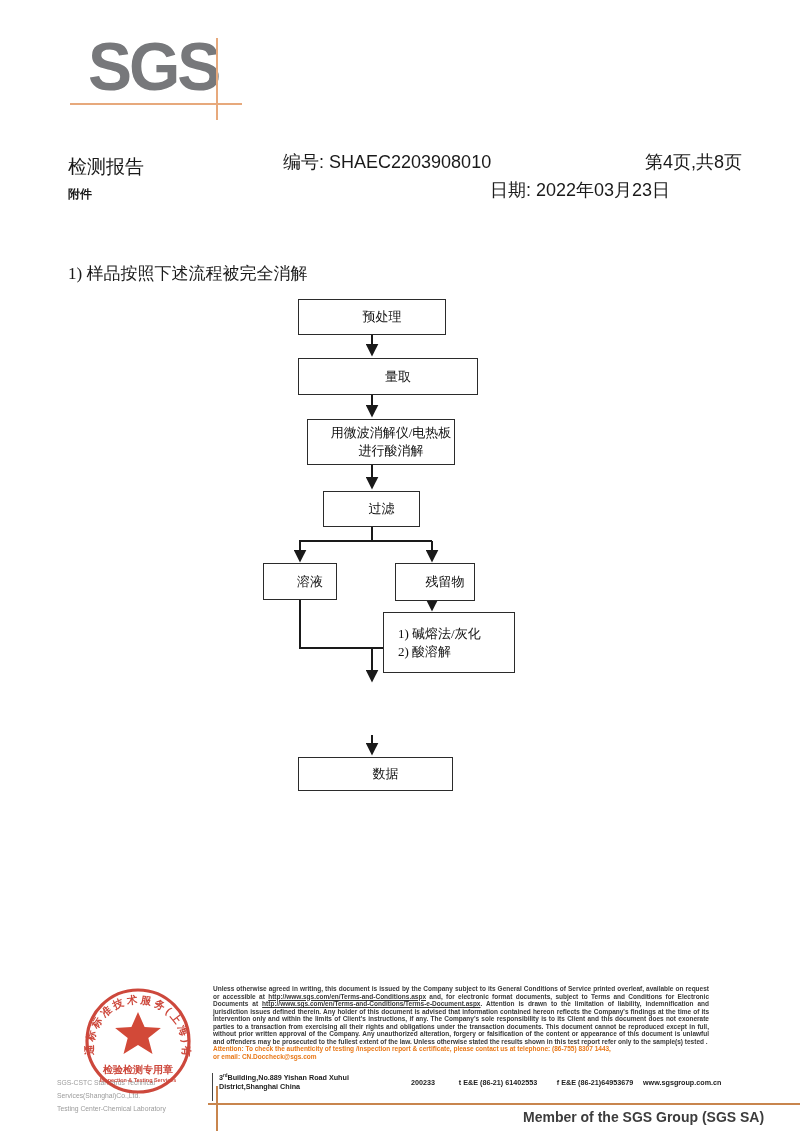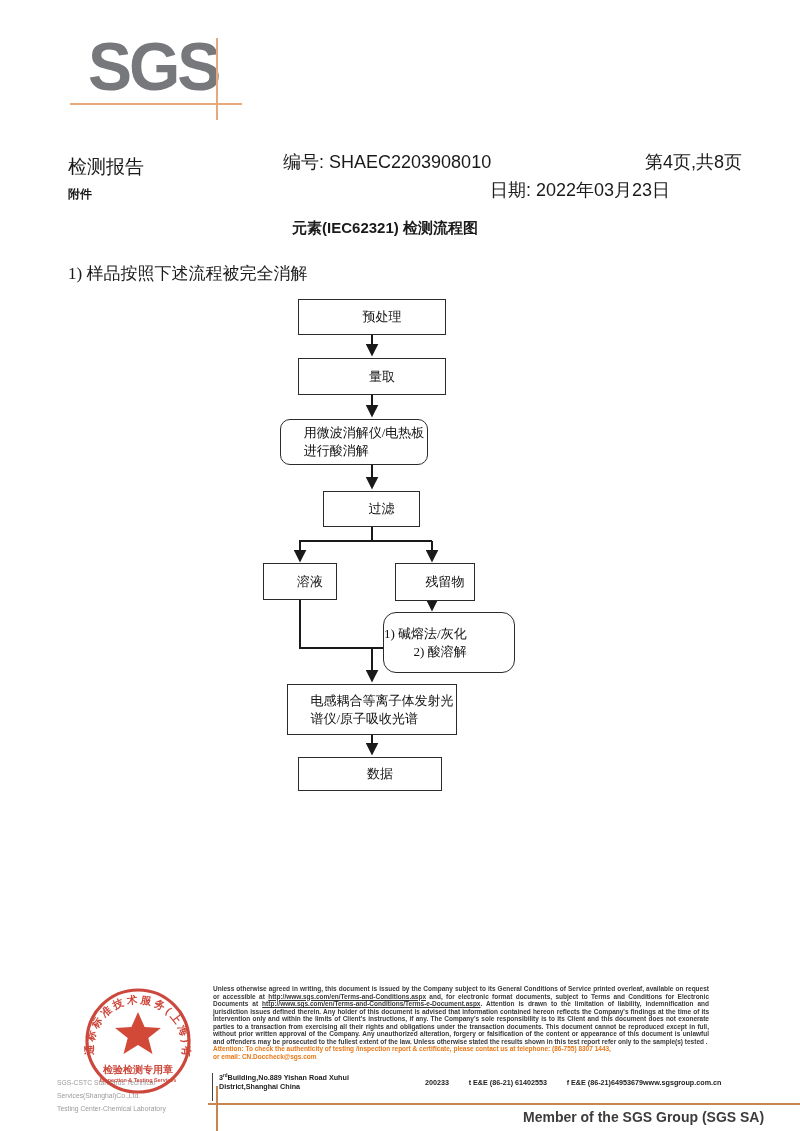--- a/index.html
+++ b/index.html
@@ -22,38 +22,38 @@
   .hdr-no { left:283px; }
   .hdr-date { left:490px;margin-top:28px; }
   .hdr-page { left:645px; }
   .attachment { position:absolute; left:68px; top:186px; font-size:12px; font-weight:bold; }
   .flow-title { position:absolute; left:0; top:219px; width:770px; text-align:center; font-size:15px; font-weight:bold; }
   .flow-note { position:absolute; left:68px; top:262px; font-size:17px; font-family:"Liberation Serif", serif; }
   
   .flow-svg { position:absolute; left:0; top:0; width:800px; height:1131px; pointer-events:none; }
   .fbox {
     position:absolute; border:1.5px solid #2b2b2b; background:#fff;
-    display:flex; align-items:center; justify-content:center; text-align:left;
+    display:flex; align-items:center; justify-content:center; text-align:center;
     font-size:13px; line-height:1.35; font-family:"Liberation Serif", serif;
     white-space:pre-line; color:#111;padding-left:20px;
   }
-  .fbox.left { justify-content:flex-start; text-align:right; padding-left:0;border-radius:13px; }
+  .fbox.left { justify-content:flex-start; text-align:left; padding-left:14px; }
   
   .company-en { position:absolute; left:57px; top:1077px; width:170px; font-size:6.8px; color:#9b9b9b; line-height:1.9; }
   .stamp-svg { position:absolute; left:80px; top:983px; width:120px; height:120px; }
   .fineprint {
     position:absolute; left:213px; top:985px; width:496px;
     font-size:6.5px; line-height:7.5px; font-weight:bold; color:#3a3a3a;
     text-align:justify; font-family:"Liberation Sans", sans-serif;
   }
   .fineprint .url { text-decoration:underline; }
   .attention { color:#e87818; font-weight:bold; }
   .addr-block { position:absolute; left:219px; top:1073px; width:500px; font-size:7.2px; color:#222; font-weight:bold; }
   .addr-row { display:grid; grid-template-columns:178px 52px 98px 96px auto; align-items:center; height:13.5px; }
-  .addr-row .right { text-align:right; }
+  .addr-row .right { text-align:center; }
   .addr-sup { font-size:4.5px; vertical-align:super; }
   .vline-black { position:absolute; left:212px; top:1073px; width:1px; height:28px; background:#444; }
   .tan-hline { position:absolute; left:208px; top:1103px; width:592px; height:2px; background:#c8854e; }
   .tan-vline { position:absolute; left:216px; top:1086px; width:2px; height:45px; background:#c8854e; }
   .member-line { position:absolute; left:523px; top:1109px; font-size:14px; font-weight:bold; color:#3c3c3c; }
 </style>
 </head>
 <body>
 
 <div class="page">
@@ -67,21 +67,20 @@
     <span>编号:</span>
     <span>SHAEC2203908010</span>
   </div>
   <div class="hdr-item hdr-date">
     <span>日期:</span>
     <span>2022年03月23日</span>
   </div>
   <div class="hdr-item hdr-page">第4页,共8页</div>
   <div class="attachment">附件</div>
 
-  <div class="flow-title">元素(IEC62321) 检测流程图</div>
   <div class="flow-note">1) 样品按照下述流程被完全消解</div>
 
   <svg class="flow-svg" viewBox="0 0 800 1131">
     <defs>
       <marker id="arrow" viewBox="0 0 10 10" refX="8" refY="5" markerWidth="6.5" markerHeight="6.5" orient="auto-start-reverse">
         <path d="M0,0 L10,5 L0,10 z" fill="#1a1a1a"></path>
       </marker>
     </defs>
     <g stroke="#1a1a1a" stroke-width="2" fill="none">
       <line x1="372" y1="335" x2="372" y2="354" marker-end="url(#arrow)"></line>
@@ -92,31 +91,29 @@
       <line x1="300" y1="541" x2="300" y2="560" marker-end="url(#arrow)"></line>
       <line x1="432" y1="541" x2="432" y2="560" marker-end="url(#arrow)"></line>
       <line x1="432" y1="601" x2="432" y2="609" marker-end="url(#arrow)"></line>
       <polyline points="300,600 300,648 383,648"></polyline>
       <line x1="372" y1="648" x2="372" y2="680" marker-end="url(#arrow)"></line>
       <line x1="372" y1="735" x2="372" y2="753" marker-end="url(#arrow)"></line>
     </g>
   </svg>
 
   <div class="fbox" style="left:298px; top:299px; width:148px; height:36px;">预处理</div>
-  <div class="fbox" style="left:298px; top:358px; width:148px; height:37px;">量取</div>
-  <div class="fbox" style="left:280px; top:419px; width:148px; height:46px;border-radius:10px;">用微波消解仪/电热板
+  <div class="fbox" style="left:298px; top:358px; width:180px; height:37px;">量取</div>
+  <div class="fbox" style="left:307px; top:419px; width:148px; height:46px;">用微波消解仪/电热板
 进行酸消解</div>
   <div class="fbox" style="left:323px; top:491px; width:97px; height:36px;">过滤</div>
   <div class="fbox" style="left:263px; top:563px; width:74px; height:37px;">溶液</div>
   <div class="fbox" style="left:395px; top:563px; width:80px; height:38px;">残留物</div>
   <div class="fbox left" style="left:383px; top:612px; width:132px; height:61px;">1) 碱熔法/灰化
 2) 酸溶解</div>
-  <div class="fbox" style="left:287px; top:684px; width:170px; height:51px;">电感耦合等离子体发射光
-谱仪/原子吸收光谱</div>
-  <div class="fbox" style="left:298px; top:757px; width:144px; height:34px;">数据</div>
+  <div class="fbox" style="left:298px; top:757px; width:155px; height:34px;">数据</div>
 
   <div class="company-en">
     <div>SGS-CSTC Standards Technical Services(Shanghai)Co.,Ltd.</div>
     <div>Testing Center-Chemical Laboratory</div>
   </div>
 
   <svg class="stamp-svg" viewBox="0 0 120 120">
     <g opacity="0.92">
       <circle cx="58" cy="58" r="51" fill="none" stroke="#c9392c" stroke-width="3.2"></circle>
       <path id="stampArc" d="M 13.5,72 A 45,45 0 1 1 102.5,72" fill="none"></path>

